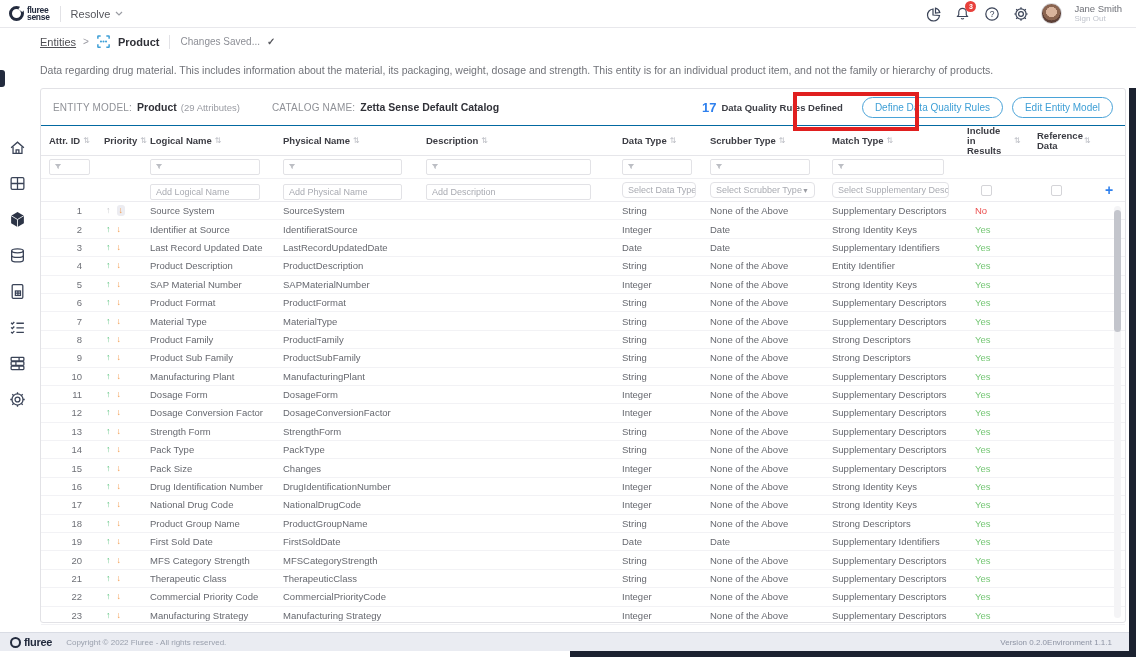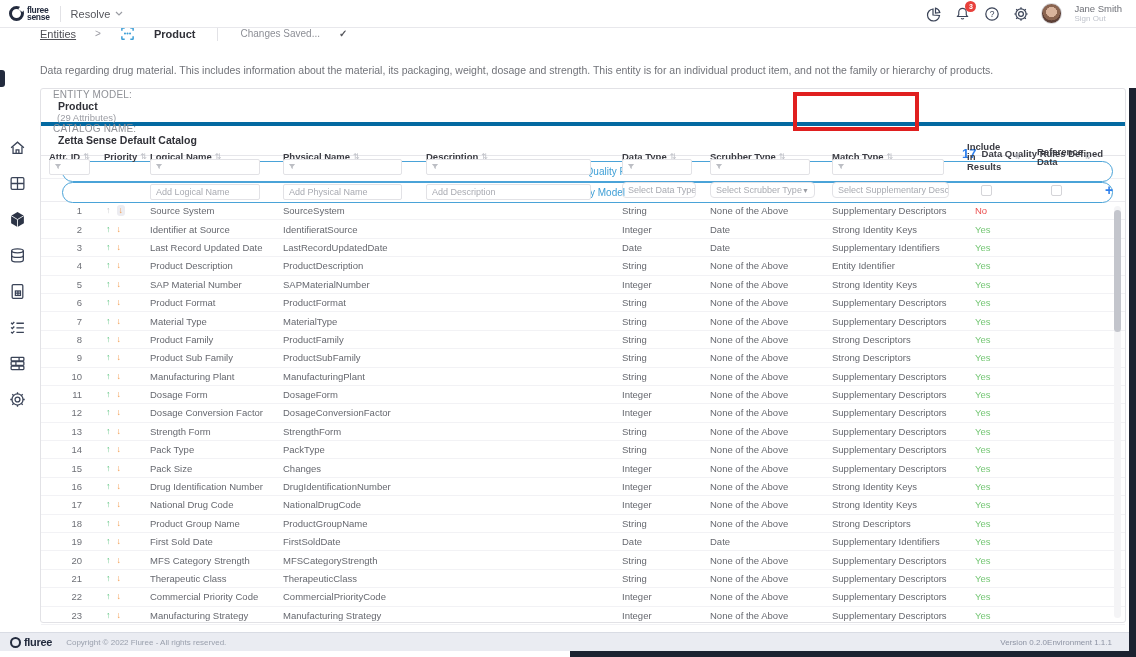--- a/index.html
+++ b/index.html
@@ -21,53 +21,53 @@
   .search-input::placeholder { color:#b4b6bc; }
   .tb-right { margin-left:auto; display:flex; align-items:center; gap:12px; padding-right:14px; }
   .tb-icon { position:relative; width:17px; height:17px; display:flex; align-items:center; justify-content:center; cursor:pointer; }
   .badge { position:absolute; top:-4px; right:-5px; min-width:11px; height:11px; border-radius:6px; background:#e8413c; color:#fff; font-size:7px; font-weight:bold; display:flex; align-items:center; justify-content:center; padding:0 2px; }
   .avatar { width:21px; height:21px; border-radius:50%; background:radial-gradient(circle at 50% 42%, #d8b39c 0 36%, #8a6450 37% 58%, #5d4037 59%); border:1px solid #d8d8dc; }
   .user-block { display:flex; flex-direction:column; line-height:10px; }
   .user-name { font-size:9.5px; color:#6e7077; }
   .sign-out { font-size:8px; color:#bfc3cc; }
 
   
-  .breadcrumb { position:absolute; top:26px; left:40px; display:flex; align-items:center; gap:19px; font-size:11px; }
+  .breadcrumb { position:absolute; top:34px; left:40px; display:flex; align-items:center; gap:7px; font-size:11px; }
   .bc-link { color:#4f4f55; text-decoration:underline; cursor:pointer; }
   .bc-sep { color:#9a9aa2; font-size:10px; }
   .bc-current { font-weight:bold; color:#303138; }
   .bc-divider { width:1px; height:14px; background:#e2e2e6; margin:0 3px; }
   .bc-status { color:#8d8f96; font-size:10px; }
   .bc-check { color:#55565c; font-size:10px; font-weight:bold; }
 
   
   .description { position:absolute; top:64px; left:40px; width:1070px; font-size:10.5px; color:#717379; }
 
   
   .sidebar { position:absolute; top:138px; left:0; width:34px; display:flex; flex-direction:column; align-items:center; gap:18px; z-index:4; }
   .side-item { width:18px; height:18px; display:flex; align-items:center; justify-content:center; cursor:pointer; }
   .active-tab { position:absolute; left:0; top:70px; width:5px; height:17px; background:#232b3e; border-radius:0 3px 3px 0; }
 
   
   .card { position:absolute; top:88px; left:40px; width:1086px; height:535px; border:1px solid #e2e2e6; border-radius:3px; background:#fff; }
-  .card-header { height:37px; display:flex; border-bottom:4px solid #0369a1; padding:0 12px;flex-direction:column; }
+  .card-header { height:37px; display:flex; align-items:center; border-bottom:1px solid #0369a1; padding:0 12px; }
   .meta-label { font-size:10px; color:#8f9197; letter-spacing:0.2px; }
   .meta-value { font-size:10.5px; font-weight:bold; color:#303138; margin-left:5px; }
   .meta-count { font-size:9.5px; color:#9a9ca3; margin-left:4px; }
   .meta-gap { width:32px; }
   .rules { margin-left:auto; display:flex; align-items:center; gap:5px; padding-right:10px; }
   .rules-count { font-size:13px; font-weight:bold; color:#2f80ed; }
   .rules-label { font-size:9.5px; font-weight:bold; color:#3c3d44; }
   .pill-btn { border:1px solid #4aa3d8; color:#3e9fd6; background:#fff; border-radius:12px; font-size:10px; padding:4px 12px; margin-left:9px; cursor:pointer; font-family:"Liberation Sans",sans-serif; white-space:nowrap; }
   .red-annotation { position:absolute; top:3px; left:752px; width:126px; height:39px; border:4px solid #e01f1f; pointer-events:none; z-index:9; }
 
   
   .grid-row { display:grid; grid-template-columns:55px 46px 133px 143px 196px 88px 122px 135px 70px 68px 24px; align-items:center; }
   .thead { height:30px; border-bottom:1px solid #e6e6ea; font-size:9.5px; font-weight:bold; color:#3c3d44; }
-  .th { display:flex; align-items:center; gap:3px; padding-left:8px; line-height:10px;margin-top:16px; }
+  .th { display:flex; align-items:center; gap:3px; padding-left:8px; line-height:10px; }
   .sort { color:#b9bbc2; font-size:8px; font-weight:normal; }
   .filter-row { height:23px; border-bottom:1px solid #f0f0f3; }
   .f-cell { padding-left:8px; }
   .filter-box { width:88%; height:16px; border:1px solid #e2e2e6; border-radius:2px; display:flex; align-items:center; padding-left:4px; background:#fff; cursor:text; }
   .add-row { height:23px; border-bottom:1px solid #ececf0; }
   .add-input { width:88%; height:16px; border:1px solid #e2e2e6; border-radius:2px; padding:0 5px; font-size:9px; color:#555; font-family:"Liberation Sans",sans-serif; }
   .add-input::placeholder { color:#a9abb2; }
   .select-box { width:92%; height:16px; border:1px solid #e2e2e6; border-radius:4px; display:flex; align-items:center; justify-content:flex-start; padding:0 5px; font-size:9px; color:#a9abb2; cursor:pointer; white-space:nowrap; overflow:hidden; }
   .caret { color:#9a9ca3; font-size:7px; }
   .checkbox { width:11px; height:11px; border:1px solid #d4d4d8; border-radius:2px; background:#fff; margin-left:14px; cursor:pointer; }

